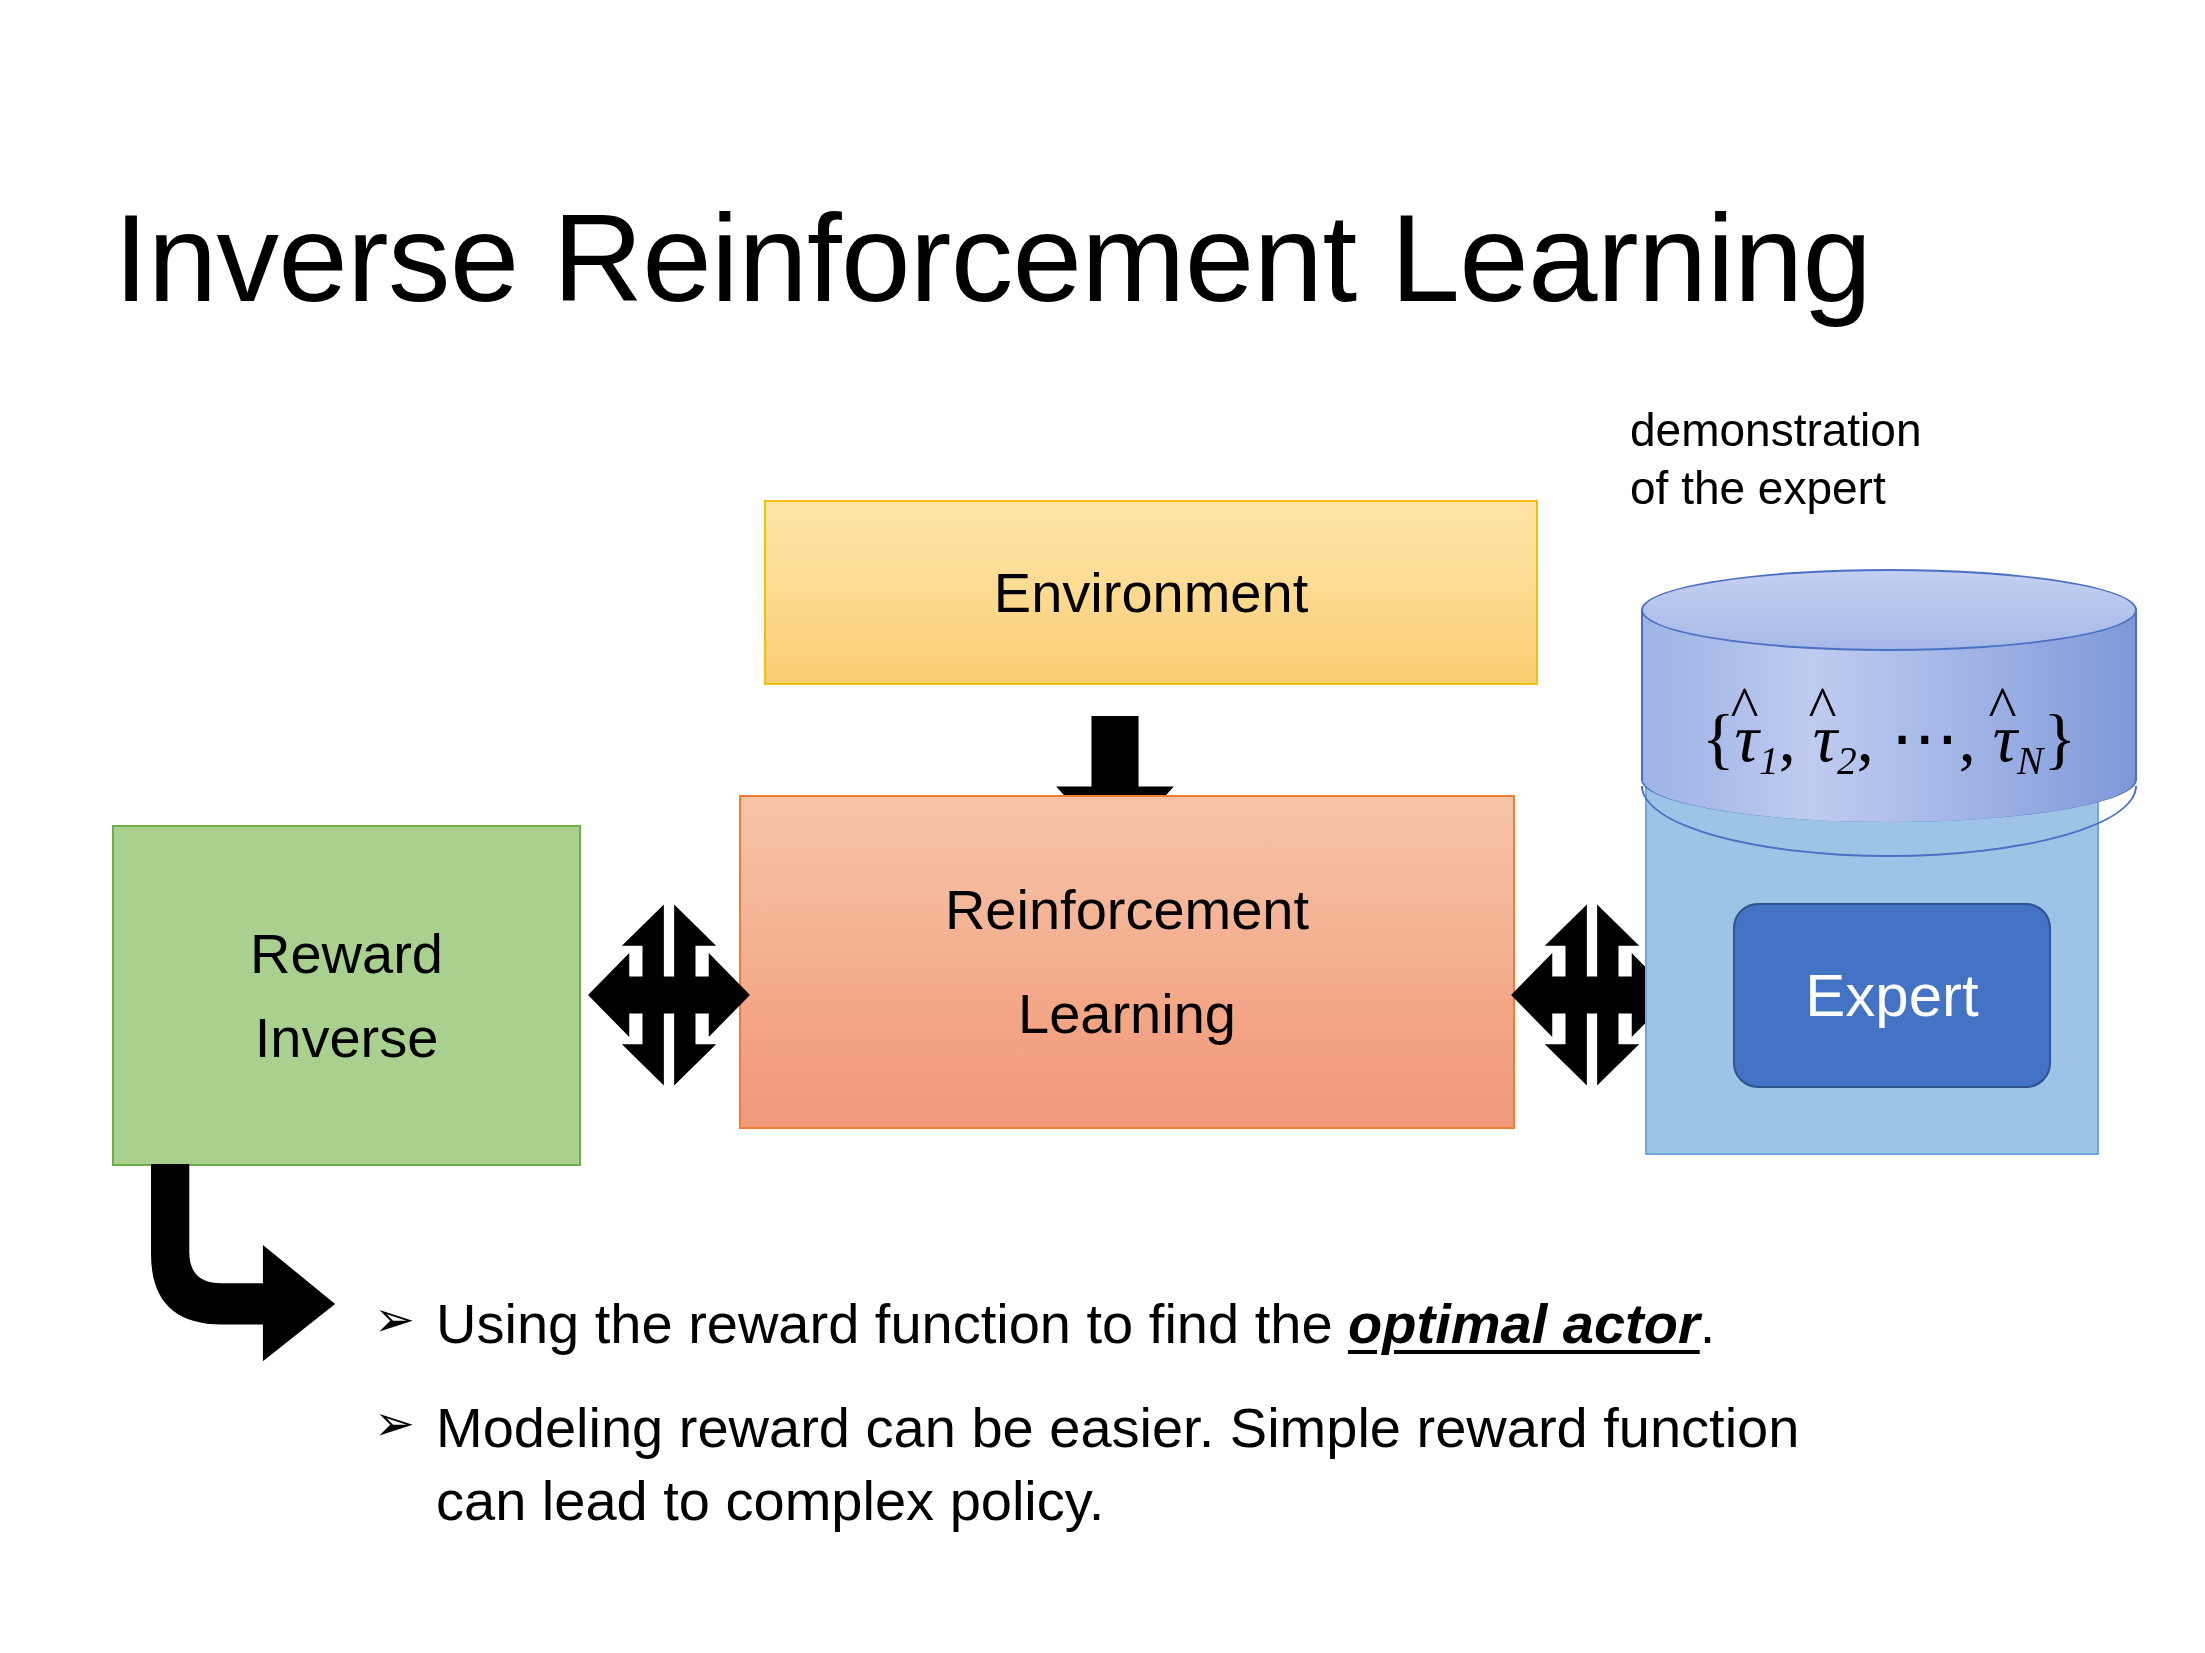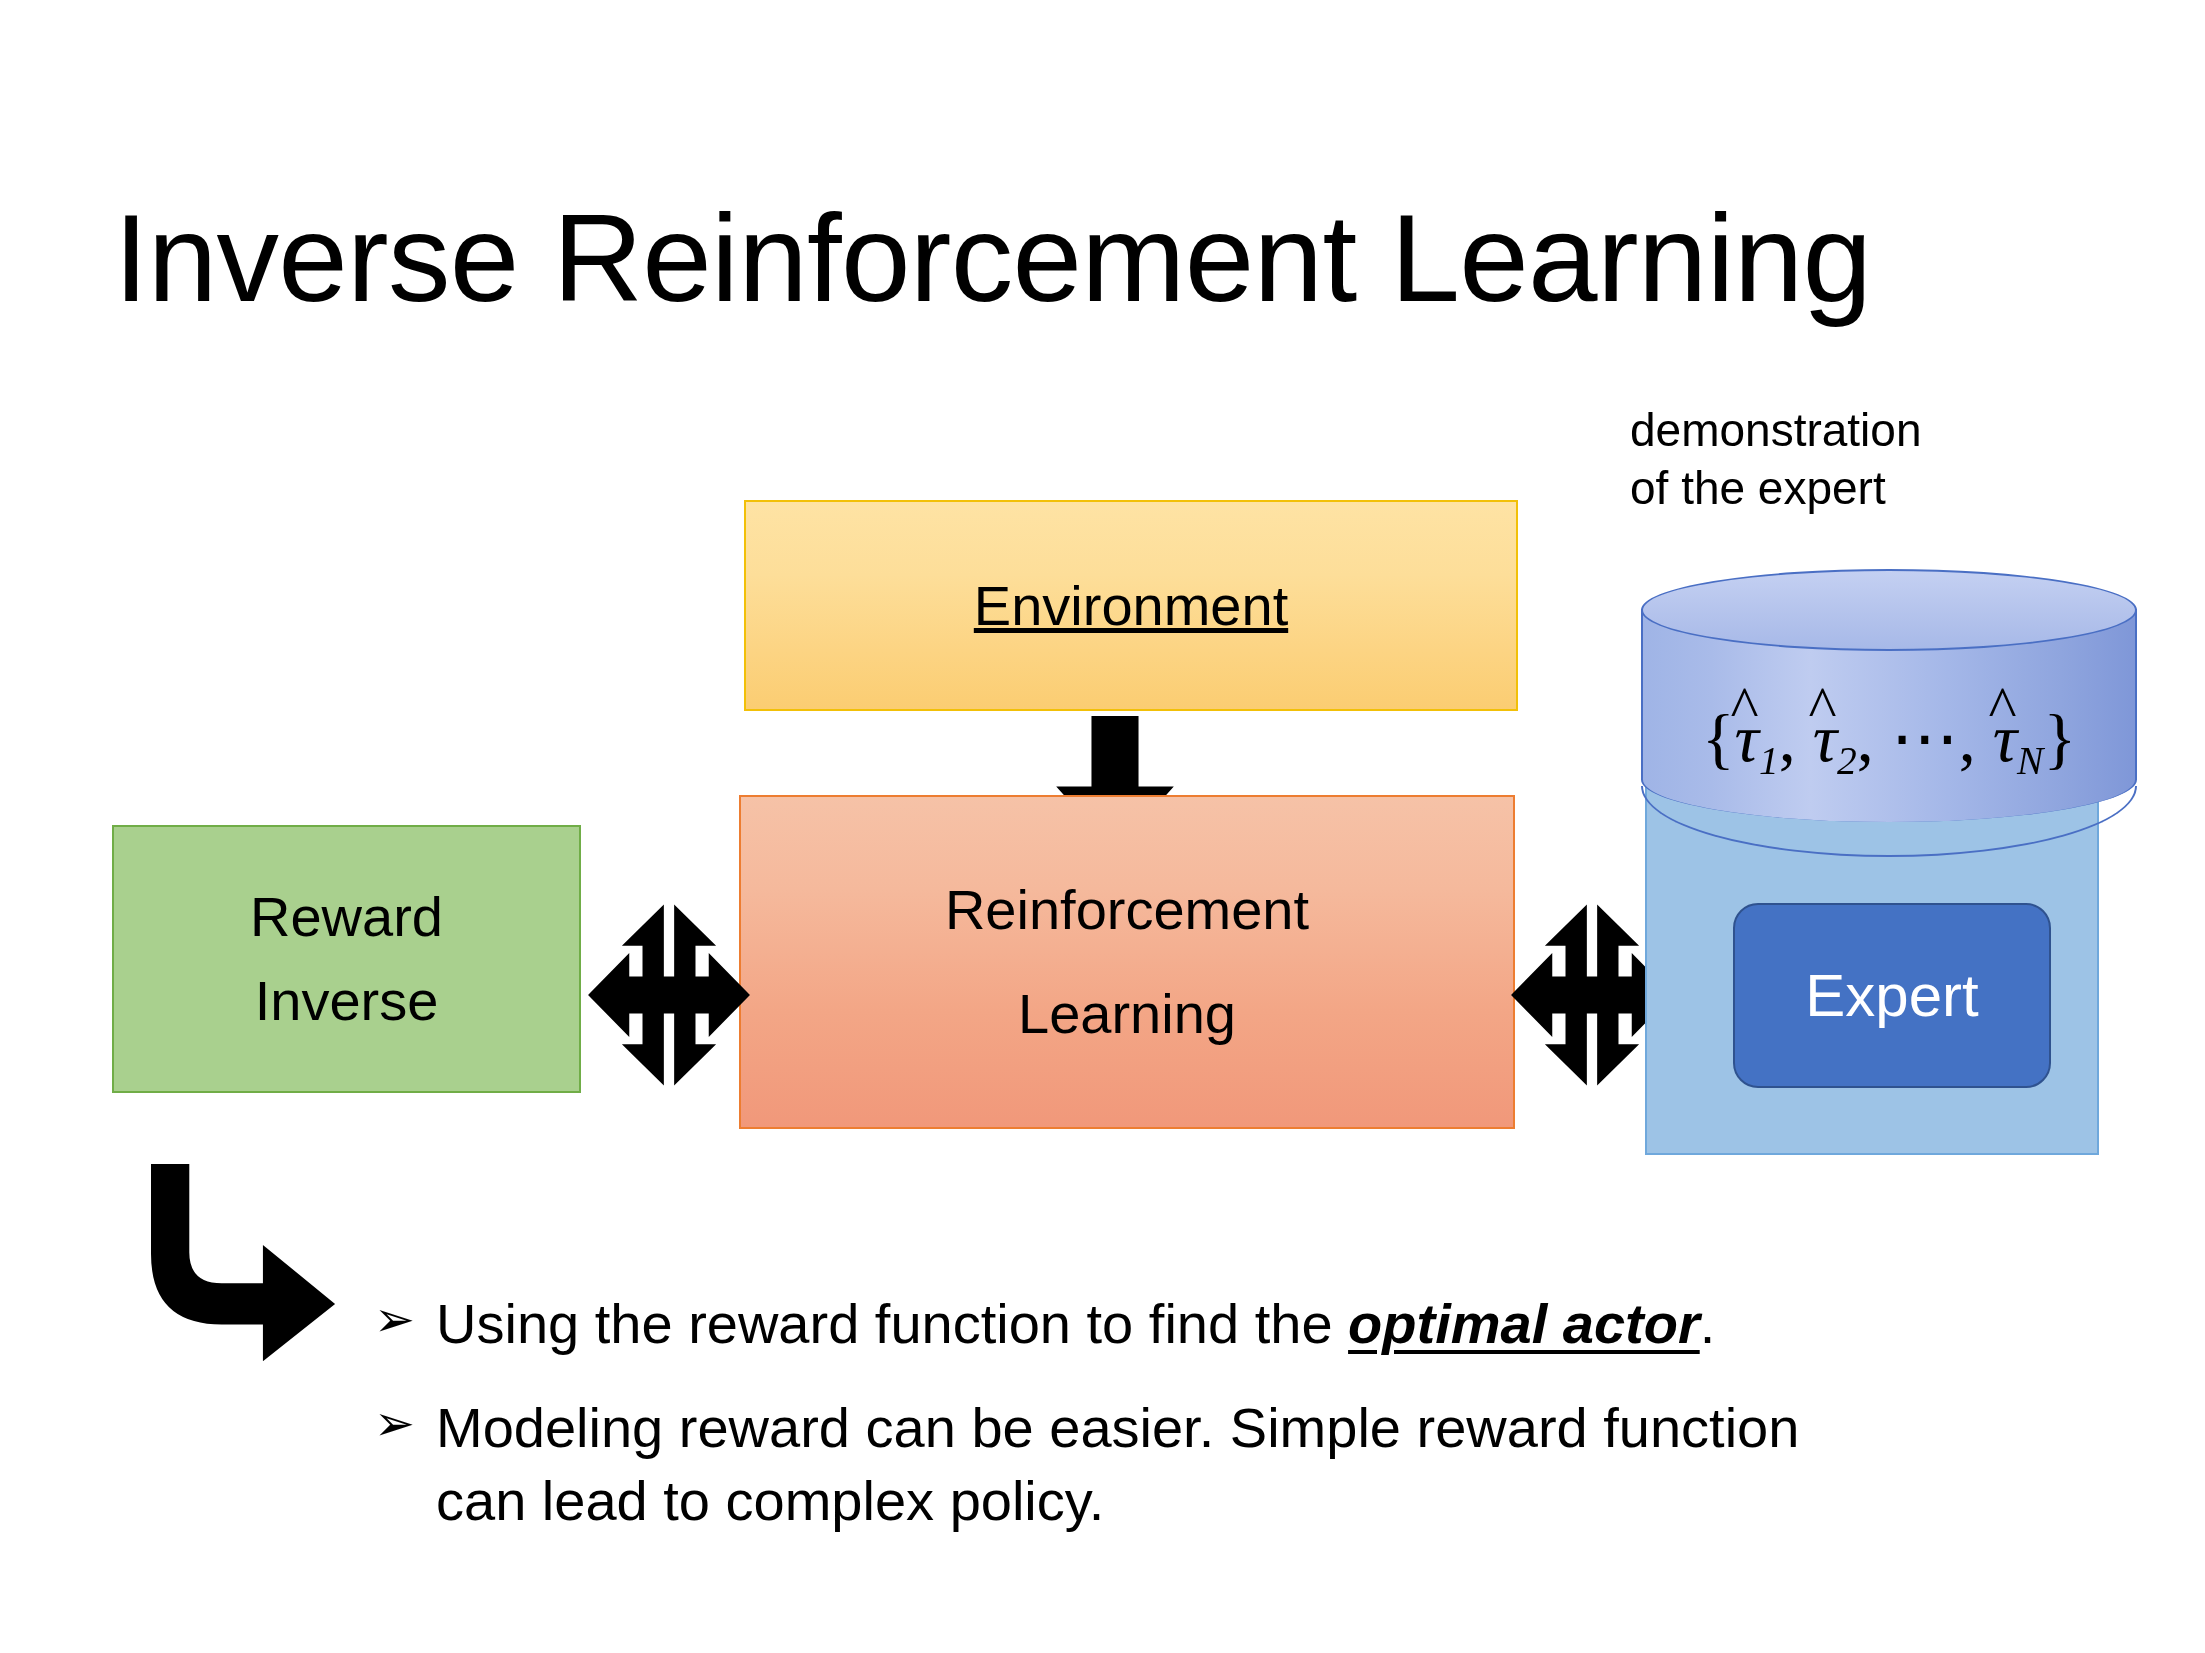--- a/index.html
+++ b/index.html
@@ -21,35 +21,34 @@
     white-space:nowrap;
   }
 
   
   .box{position:absolute;box-sizing:border-box;display:flex;
        align-items:center;justify-content:center;text-align:center;}
   .box .lbl{font-size:56px;line-height:1.32;font-weight:400;}
 
   
   .env{
-    left:744px;top:479px;width:774px;height:211px;
+    left:764px;top:479px;width:774px;height:185px;
     background:linear-gradient(180deg,#FEE3A4 0%,#FDDE99 35%,#FCD483 72%,#FBCD72 100%);
     border:2.9px solid #F2C008;
-    text-decoration:underline;
   }
   
   .rl{
     left:739px;top:774px;width:776px;height:334px;
     background:linear-gradient(180deg,#F6C2A7 0%,#F5B99C 28%,#F3A686 65%,#F1987A 100%);
     border:2.9px solid #ED7D31;
   }
   .rl .lbl{line-height:1.85;}
   
   .rf{
-    left:112px;top:804px;width:469px;height:268px;
+    left:112px;top:804px;width:469px;height:341px;
     background:#A9D08E;
     border:2.9px solid #70AD47;
   }
   .rf .lbl{line-height:1.5;}
 
   
   .demo-caption{
     position:absolute;left:1630px;top:381px;width:515px;
     font-size:46px;line-height:1.25;font-weight:400;color:#000;
   }

